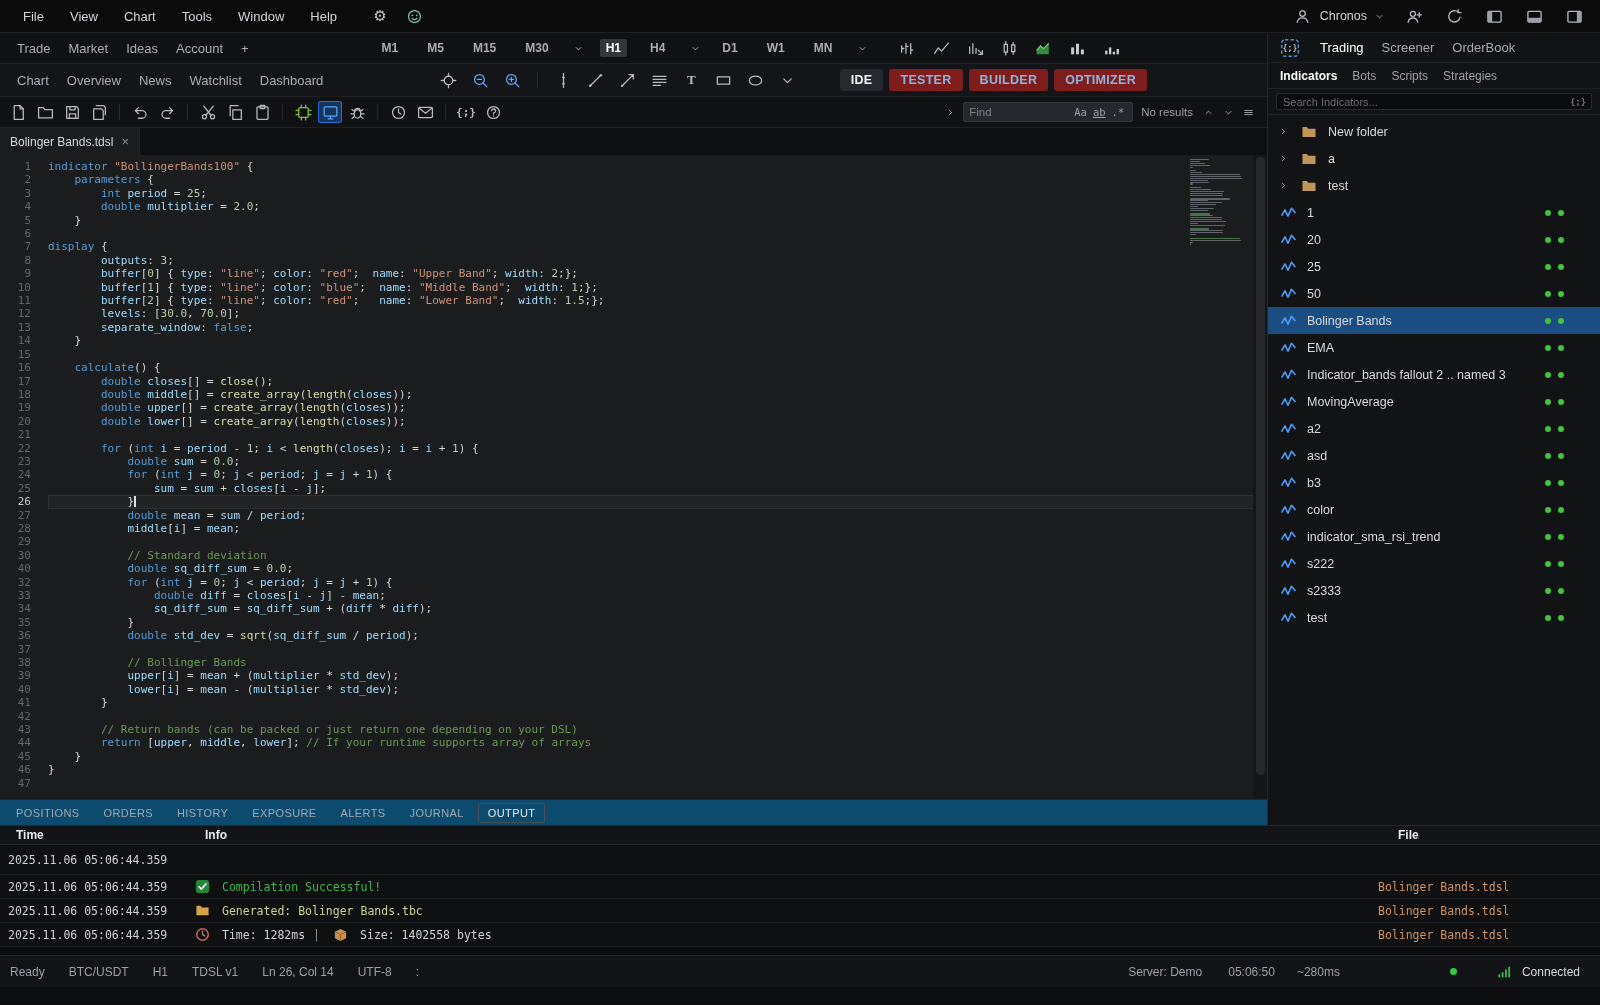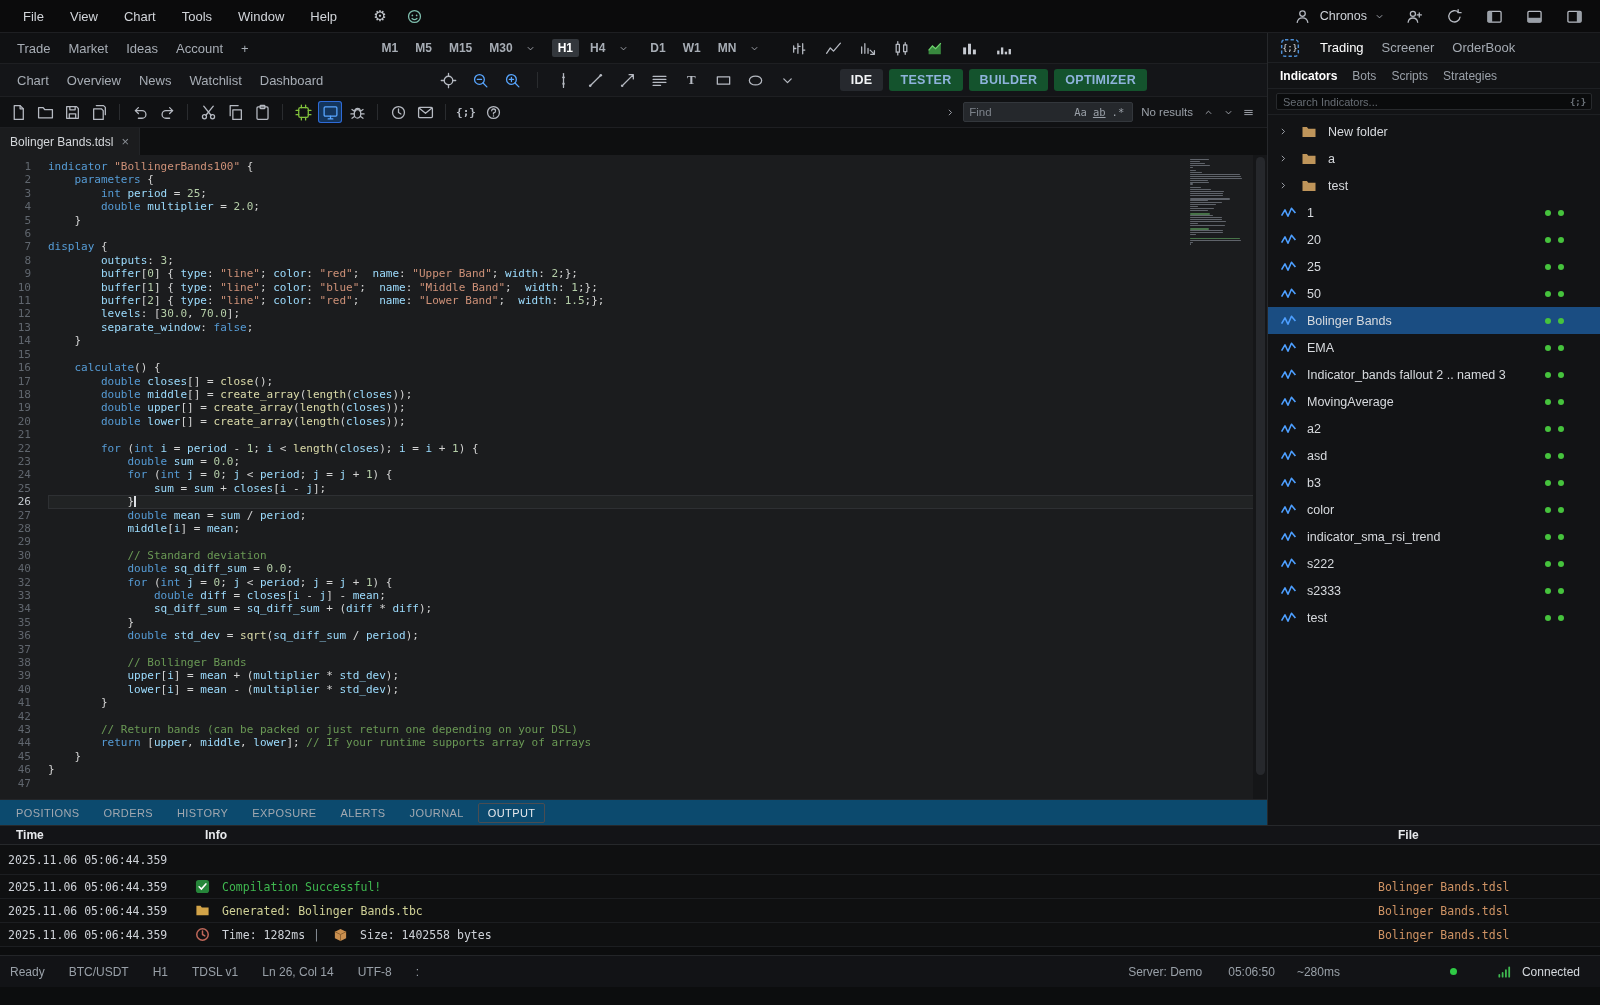--- a/index.html
+++ b/index.html
@@ -22,27 +22,27 @@
   .account{display:flex;align-items:center;gap:5px}
   .acc-label{font-size:12.5px;color:#ced2d8}
 
   
   .tb2{flex:0 0 31px;background:#101113;border-bottom:1px solid #1e1f22;display:flex;align-items:center;padding:0 8px}
   .tb3{flex:0 0 33px;background:#141518;border-bottom:1px solid #1e1f22;display:flex;align-items:center;padding:0 8px}
   .tb4{flex:0 0 31px;background:#101113;border-bottom:1px solid #1e1f22;display:flex;align-items:center;padding:0 6px}
   .hrow{display:flex;align-items:center}
   .navitem{font-size:13px;color:#a7adb5;padding:0 9px;cursor:default}
   .tfwrap{margin-left:118px;gap:14px}
-  .tfgroup{display:flex;align-items:center;gap:5px}
+  .tfgroup{display:flex;align-items:center;gap:17px}
   .tf{font-size:12px;font-weight:bold;color:#a7adb5;padding:2px 6px;border-radius:2px}
   .tf.active{background:#33373c;color:#fff}
   .tb2-icons{margin-left:26px;gap:10px}
   .tb3-tools{margin-left:104px;gap:8px}
   .modes{margin-left:auto;margin-right:112px;gap:6px;display:flex;align-items:center}
-  .mode{font-size:12.5px;font-weight:bold;letter-spacing:.3px;padding:4px 11px;border-radius:3px;background:#14532d;color:#8fb3dc}
+  .mode{font-size:12.5px;font-weight:bold;letter-spacing:.3px;padding:4px 11px;border-radius:3px;background:#7f1d1d;color:#8fb3dc}
   .mode.active{background:#26292e;color:#f2f4f6}
   .tb4-icons{gap:3px}
 
   
   .find{margin-left:auto;display:flex;align-items:center;gap:6px;margin-right:6px}
   .fbox{width:170px;height:20px;background:#25282c;border:1px solid #33373c;border-radius:2px;display:flex;align-items:center;padding:0 5px}
   .fph{flex:1;font-size:11.5px;color:#7c828a}
   .fopt{font-size:10.5px;color:#9aa0a8;padding:1px 3px;border-radius:2px;font-family:"DejaVu Sans Mono",monospace}
   .fopt.u{text-decoration:underline}
   .fresults{font-size:11.5px;color:#9aa0a8;margin:0 2px}

